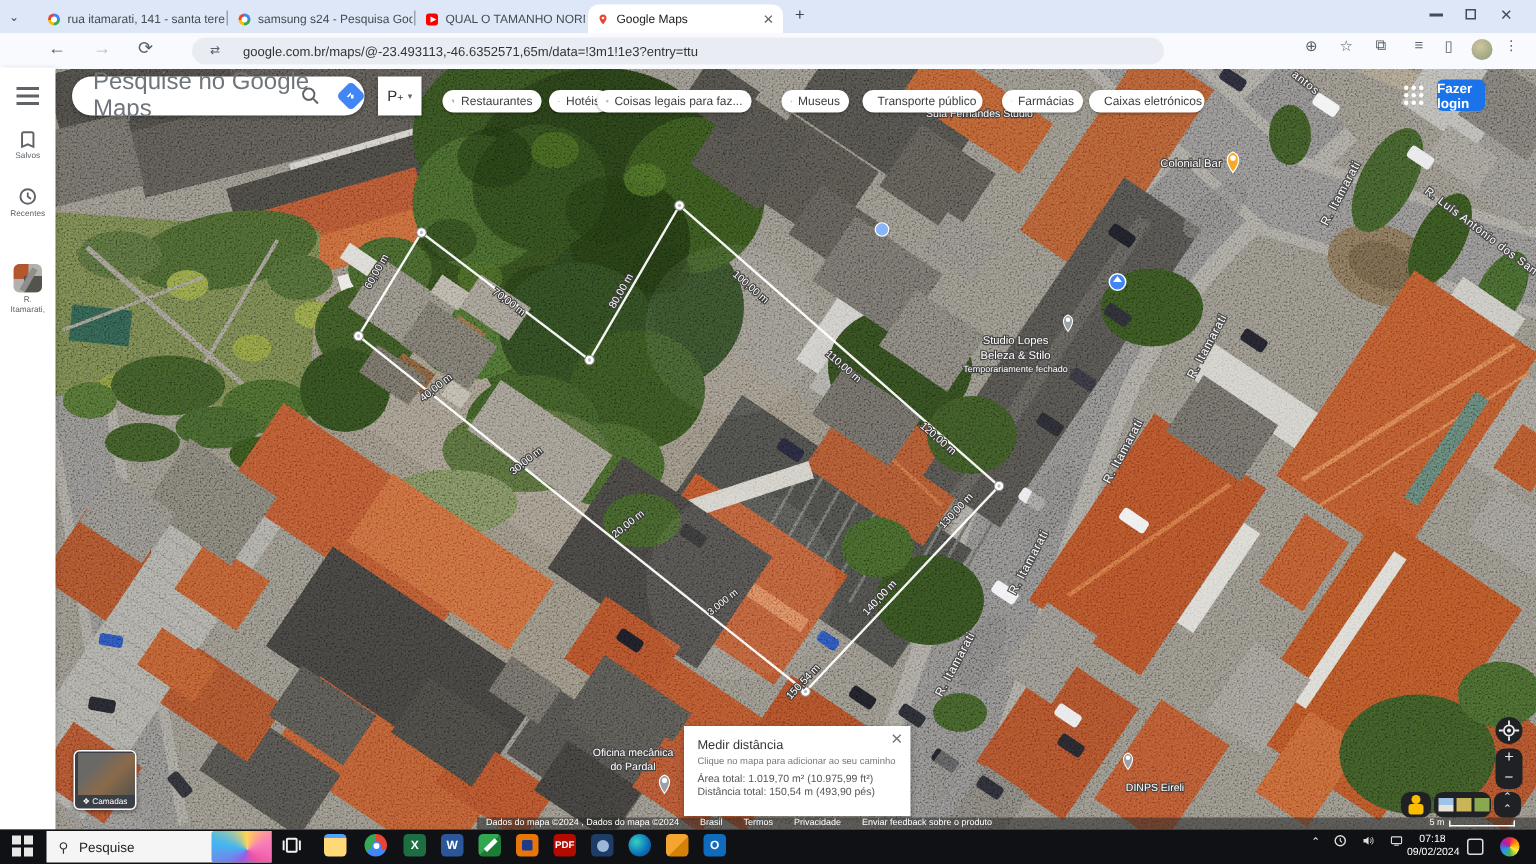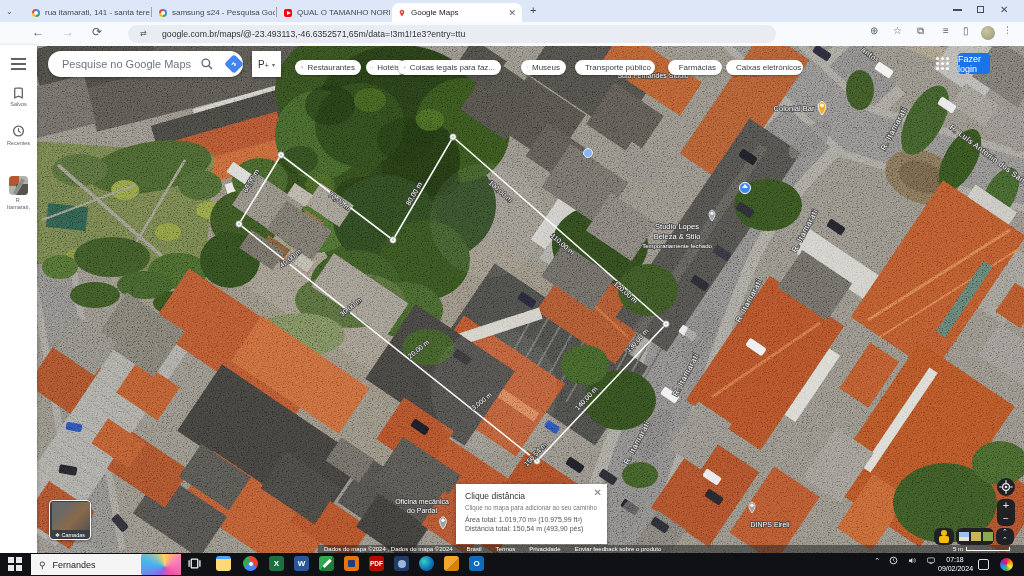--- a/index.html
+++ b/index.html
@@ -11,25 +11,25 @@
 .tab .x{margin-left:auto;color:#5f6368;font-size:9px;padding-left:6px}
 .tab.active{background:#fff;border-radius:7px 7px 0 0;color:#1b1c1e}
 .tsep{position:absolute;top:7px;width:1px;height:10px;background:#9aa4b0}
 #toolbar{position:absolute;left:0;top:22px;width:1024px;height:24px;background:#f8fafd;display:flex;align-items:center}
 #urlbox{position:absolute;left:128px;top:25px;width:648px;height:18px;border-radius:9px;background:#e9edf3;font-size:8.7px;color:#313539;display:flex;align-items:center;padding-left:34px}
 .navic{color:#5a6069;font-size:12px;position:absolute;top:25px}
 
 #sidebar{position:absolute;left:0;top:45px;width:37px;height:508px;background:#fff;box-shadow:1px 0 3px rgba(0,0,0,.15)}
 .sbl{position:absolute;width:37px;text-align:center;color:#5f6368;font-size:5.5px}
 #searchpill{position:absolute;left:48px;top:51px;width:195px;height:26px;background:#fff;border-radius:13px;box-shadow:0 1px 3px rgba(0,0,0,.35);display:flex;align-items:center}
-#searchpill .ph{font-size:11px;color:#6f757a}
+#searchpill .ph{font-size:16px;color:#6f757a}
 #pplus{position:absolute;left:252px;top:51px;width:29px;height:26px;background:#fff;box-shadow:0 1px 3px rgba(0,0,0,.35);font-size:10px;color:#333;display:flex;align-items:center;justify-content:center}
 .chip{position:absolute;top:60px;height:15px;background:#fff;border-radius:8px;box-shadow:0 1px 2px rgba(0,0,0,.3);font-size:8px;color:#3c4043;display:flex;align-items:center;padding:0 6px;white-space:nowrap;overflow:hidden;box-sizing:border-box}
 .chip svg{margin-right:4px}
-#login{position:absolute;left:958px;top:53px;width:32px;height:21px;background:#1a73e8;border-radius:4px;color:#fff;font-size:9px;font-weight:normal;display:flex;align-items:center;justify-content:center}
+#login{position:absolute;left:958px;top:53px;width:32px;height:21px;background:#1a73e8;border-radius:4px;color:#fff;font-size:9px;font-weight:bold;display:flex;align-items:center;justify-content:center}
 
 #mcard{position:absolute;left:456px;top:484px;width:151px;height:60px;background:#fff;box-shadow:0 1px 4px rgba(0,0,0,.3);padding:7px 0 0 9px;font-size:7px;color:#666}
 #mcard .t1{font-size:8.5px;color:#333;margin-bottom:3px}
 #mcard .x{position:absolute;right:5px;top:3px;color:#777;font-size:10px}
 
 .darkbtn{position:absolute;background:#1f2125;border-radius:6px}
 #camadas{position:absolute;left:49px;top:500px;width:42px;height:40px;border-radius:4px;background:#3a3f45;border:1.5px solid #fff;box-shadow:0 1px 3px rgba(0,0,0,.4);overflow:hidden}
 
 #attrib{position:absolute;left:318px;top:545px;width:706px;height:8px;background:rgba(40,40,40,.55);color:#fff;font-size:6px;display:flex;align-items:center;gap:14px;padding:0 6px;white-space:nowrap}
 
@@ -454,21 +454,21 @@
         <path d="M3 12h4m4 0h4m4 0h2" stroke="#3c4043" stroke-width="2"></path>
         <circle cx="9" cy="12" r="1.4" fill="#3c4043"></circle>
         <circle cx="17" cy="12" r="1.4" fill="#3c4043"></circle>
       </svg>Caixas eletrónicos</div>
   <div style="position:absolute;left:936px;top:57px;width:13px;height:13px">
     <div style="width:3px;height:3px;background:#fff;border-radius:50%;box-shadow:5px 0 0 #fff,10px 0 0 #fff,0 5px 0 #fff,5px 5px 0 #fff,10px 5px 0 #fff,0 10px 0 #fff,5px 10px 0 #fff,10px 10px 0 #fff"></div>
   </div>
   <div id="login">Fazer login</div>
 
   <div id="mcard">
-    <div class="t1">Clique distância</div>
+    <div class="t1">Medir distância</div>
     <div style="color:#777;margin-bottom:5px;font-size:6.3px;white-space:nowrap">Clique no mapa para adicionar ao seu caminho</div>
     <div style="color:#555;margin-bottom:2px">Área total: 1.019,70 m² (10.975,99 ft²)</div>
     <div style="color:#555">Distância total: 150,54 m (493,90 pés)</div>
     <div class="x">✕</div>
   </div>
 
   <div id="camadas">
       <div style="position:absolute;left:2px;top:1px;width:38px;height:28px;background:linear-gradient(135deg,#6b6965 30%,#8b6a4a 60%,#55534e)"></div>
       <div style="position:absolute;left:0;bottom:1px;width:100%;text-align:center;color:#fff;font-size:5.5px">❖ Camadas</div>
     </div>
@@ -498,21 +498,21 @@
       <span>Enviar feedback sobre o produto</span>
       <span style="margin-left:auto;display:flex;align-items:center;gap:3px">5 m <span style="display:inline-block;width:44px;height:4px;border:1px solid #fff;border-top:none;margin-right:8px"></span></span>
     </div>
 
   <div id="taskbar"></div>
   <div style="position:absolute;left:8px;top:557px;width:14px;height:14px">
     <div style="width:6px;height:6px;background:#e8e8e8;box-shadow:8px 0 0 #e8e8e8,0 8px 0 #e8e8e8,8px 8px 0 #e8e8e8"></div>
   </div>
   <div id="tsearch">
       <span style="margin-left:8px;font-size:9px;color:#333">⚲</span>
-      <span style="margin-left:7px">Fernandes</span>
+      <span style="margin-left:7px">Pesquise</span>
     <div style="position:absolute;right:0;top:0;width:40px;height:21px;background:conic-gradient(from 140deg at 60% 60%,#ec4aa0,#8e56e8,#3bb3f0,#ffd34d,#f977b8,#ec4aa0);border-radius:2px 0 0 2px;opacity:.95"></div>
   </div>
   <div class="tbi" style="left:187px">
       <svg width="13" height="13" viewBox="0 0 24 24">
         <rect x="6" y="4" width="12" height="16" rx="1" fill="none" stroke="#f2f2f2" stroke-width="2.4"></rect>
         <path d="M2 6v12M22 6v12" stroke="#f2f2f2" stroke-width="2.4"></path>
       </svg>
     </div>
   <div class="tbi" style="left:216px;background:linear-gradient(#4da3ff 18%,#ffd978 0)"></div>
   <div class="tbi" style="left:243px;background:conic-gradient(#ea4335 0 33%,#4285f4 0 66%,#34a853 0);border-radius:50%">

